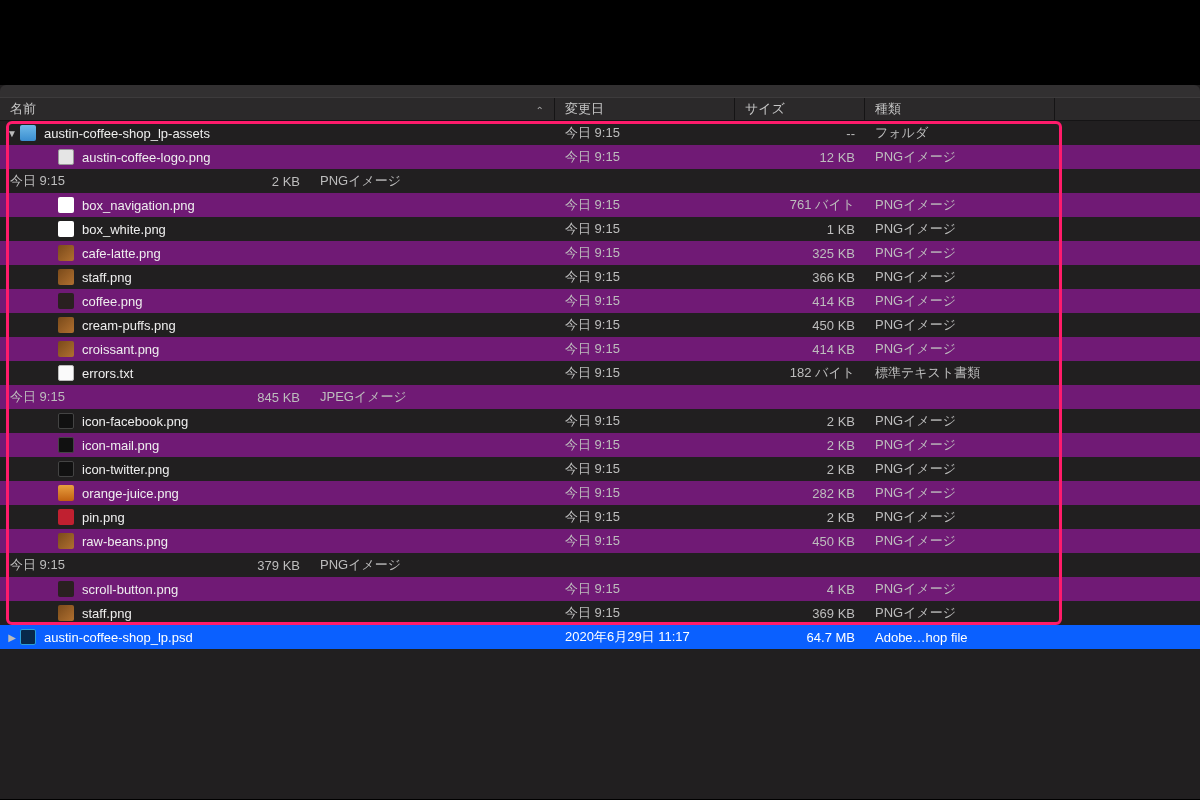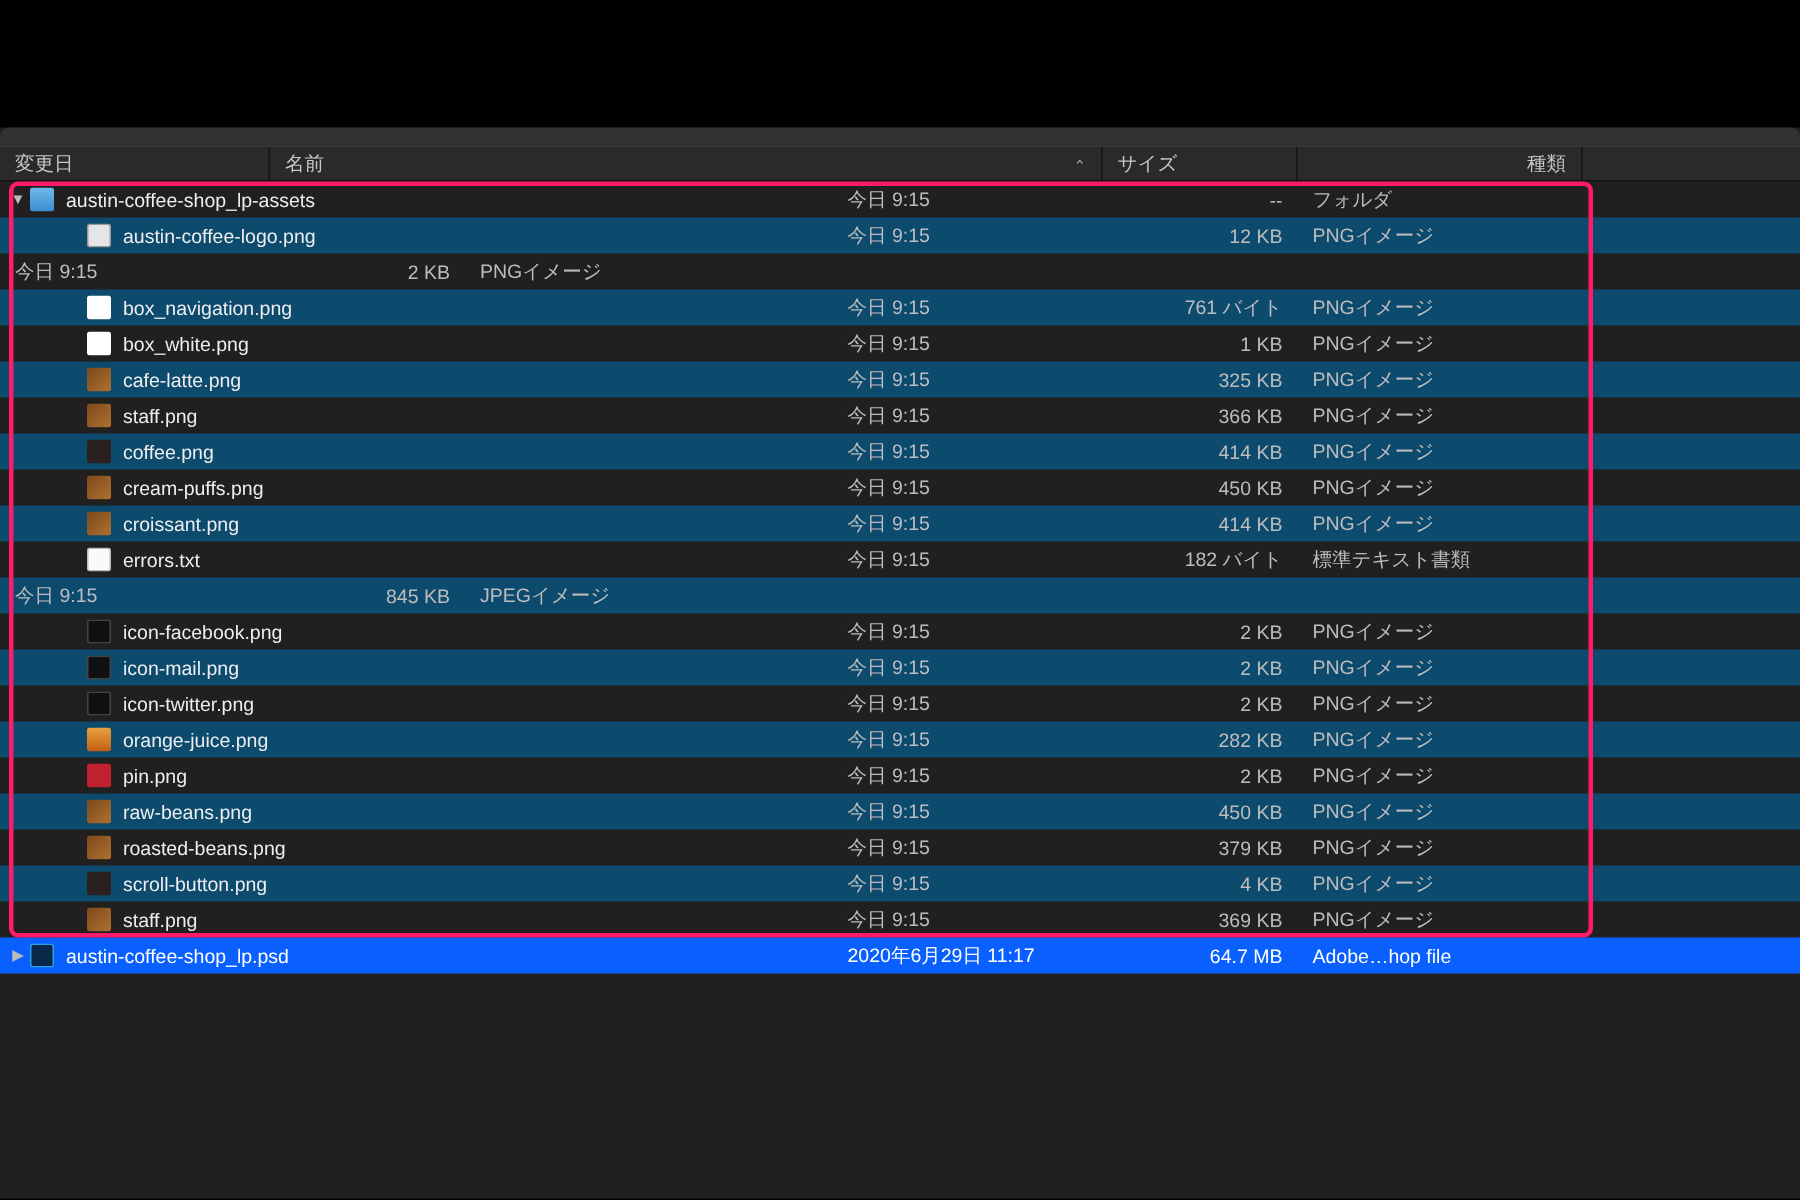--- a/index.html
+++ b/index.html
@@ -5,27 +5,27 @@
   * { margin: 0; padding: 0; box-sizing: border-box; }
   html, body { width: 1200px; height: 800px; background: #000; font-family: -apple-system, "Helvetica Neue", Arial, sans-serif; font-size: 13px; color: #ddd; overflow: hidden; }
   .outer { position: absolute; left: 0; top: 85px; width: 1200px; }
   .window { position: relative; width: 1200px; background: #211f20; }
   .headerbar { height: 12px; background: #323031; border-radius: 6px 6px 0 0; }
   .cols { display: flex; align-items: stretch; height: 24px; background: #2b292a; color: #c7c7c7; font-size: 13px; border-top: 1px solid #3d3b3c; border-bottom: 1px solid #151415; }
   .col { display: flex; align-items: center; padding: 0 10px; border-right: 1px solid #151415; position: relative; }
   .col-name { flex: 0 0 555px; }
   .col-date { flex: 0 0 180px; }
   .col-size { flex: 0 0 130px; justify-content: flex-start; align-items: center; }
-  .col-kind { flex: 0 0 190px; justify-content: flex-end; }
+  .col-kind { flex: 0 0 190px; }
   .col-rest { flex: 1; border-right: none; }
   .sort-caret { position: absolute; right: 10px; top: 7px; font-size: 10px; color: #aaa; }
   .list { position: relative; }
   .highlight-box { position: absolute; left: 6px; right: 138px; top: 0; bottom: 24px; border: 3px solid #ff1b6b; border-radius: 6px; pointer-events: none; z-index: 5; }
   .row { display: flex; align-items: center; height: 24px; }
-  .row.shade { background: #0c4a6e; }
+  .row.shade { background: #701a75; }
   .row.selected { background: #0a60ff; color: #fff; }
   .cell { padding: 0 10px; overflow: hidden; white-space: nowrap; text-overflow: ellipsis; }
   .cell-name { flex: 0 0 555px; display: flex; align-items: center; }
   .cell-date { flex: 0 0 180px; color: #bdbdbd; }
   .cell-size { flex: 0 0 130px; text-align: right; color: #bdbdbd; }
   .cell-kind { flex: 0 0 190px; color: #bdbdbd; }
   .row.selected .cell-date, .row.selected .cell-size, .row.selected .cell-kind { color: #fff; }
   .indent0 { padding-left: 6px; }
   .indent1 { padding-left: 58px; }
   .disclose { width: 12px; display: inline-block; text-align: center; color: #bbb; font-size: 10px; margin-right: 2px; }
@@ -47,26 +47,26 @@
   .footer { height: 150px; background: #211f20; }
 </style>
 </head>
 <body>
 
 <div class="outer">
   <div class="window">
     <div class="headerbar"></div>
 
     <div class="cols">
-      <div class="col col-date">
-        <span>変更日</span>
-      </div>
       <div class="col col-name">
         <span>名前</span>
         <span class="sort-caret">⌃</span>
+      </div>
+      <div class="col col-date">
+        <span>変更日</span>
       </div>
       <div class="col col-size">
         <span>サイズ</span>
       </div>
       <div class="col col-kind">
         <span>種類</span>
       </div>
       <div class="col col-rest"></div>
     </div>
 
@@ -221,24 +221,20 @@
         <div class="row shade">
           <div class="cell cell-name indent1">
             <span class="ficon thumb-brown"></span>
             <span class="fname">raw-beans.png</span>
           </div>
           <div class="cell cell-date">今日 9:15</div>
           <div class="cell cell-size">450 KB</div>
           <div class="cell cell-kind">PNGイメージ</div>
         </div>
         <div class="row">
-          <div class="cell cell-name indent1">
-            <span class="ficon thumb-brown"></span>
-            <span class="fname">roasted-beans.png</span>
-          </div>
           <div class="cell cell-date">今日 9:15</div>
           <div class="cell cell-size">379 KB</div>
           <div class="cell cell-kind">PNGイメージ</div>
         </div>
         <div class="row shade">
           <div class="cell cell-name indent1">
             <span class="ficon thumb-dark"></span>
             <span class="fname">scroll-button.png</span>
           </div>
           <div class="cell cell-date">今日 9:15</div>

